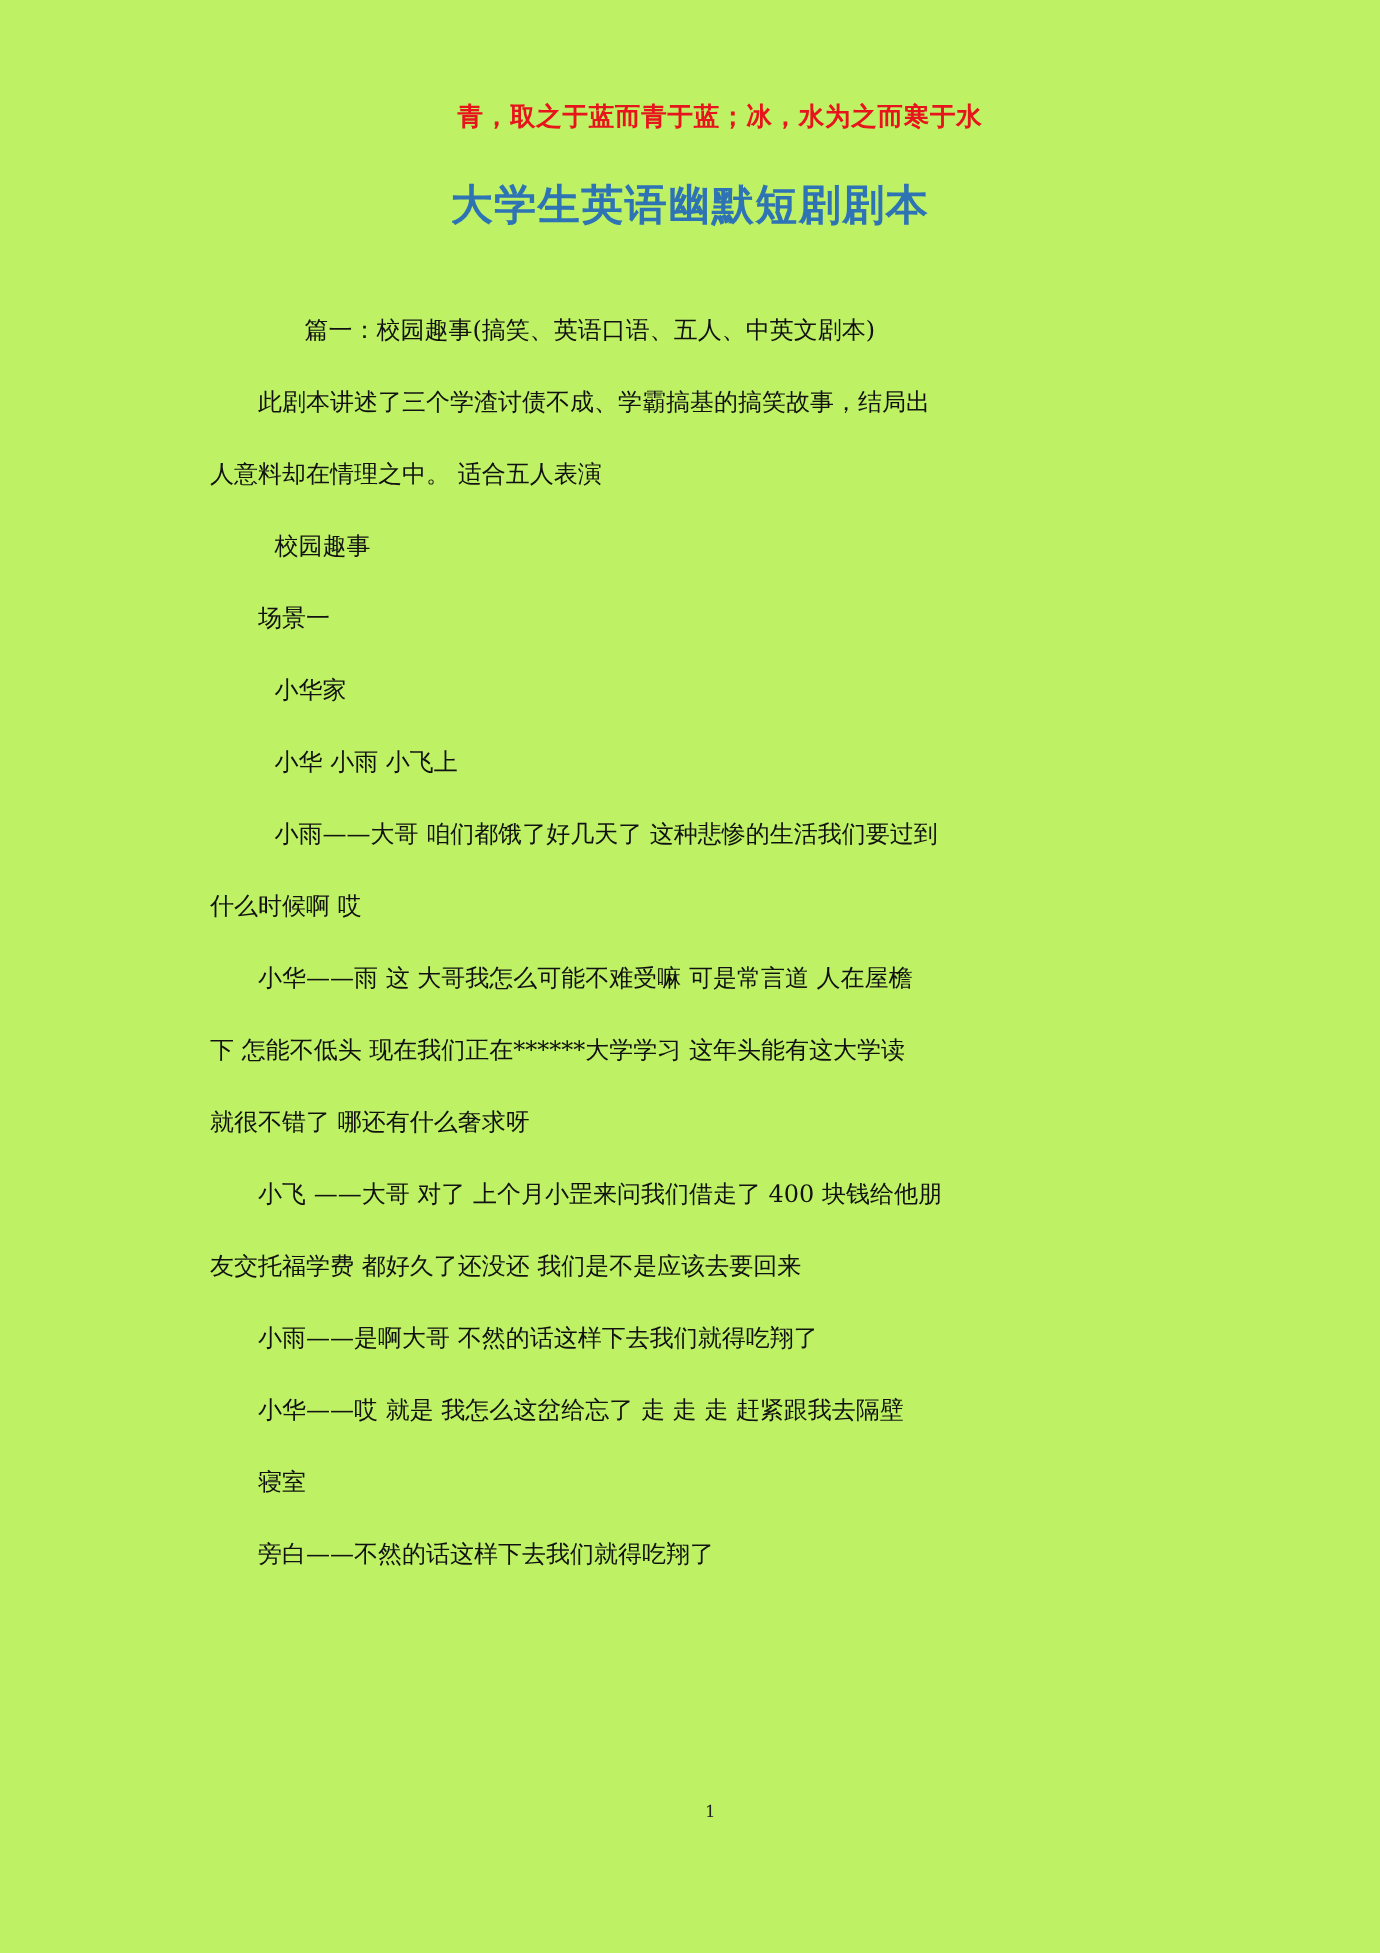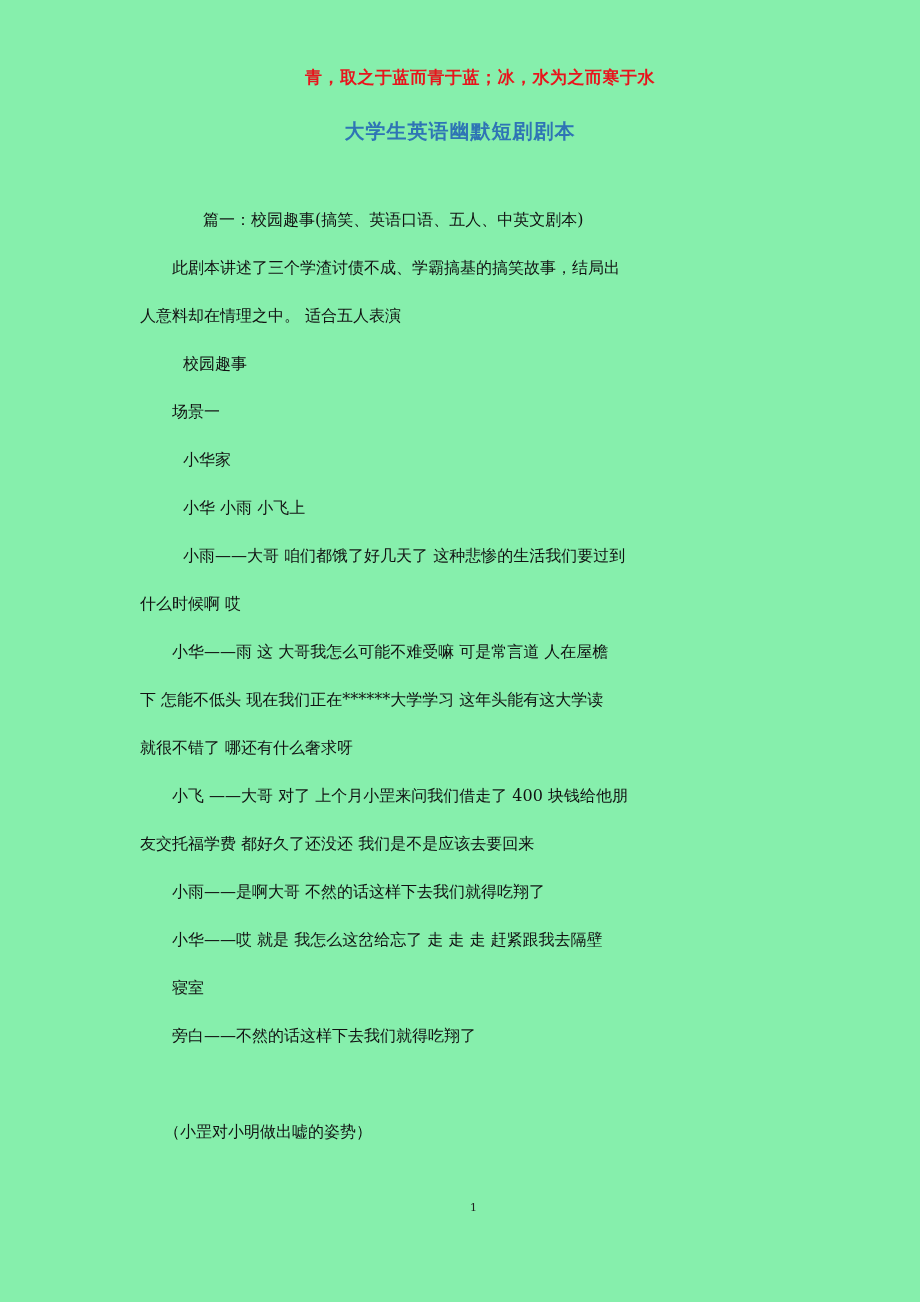--- a/index.html
+++ b/index.html
@@ -1,25 +1,25 @@
 <!DOCTYPE html>
 <html><head>
 <meta charset="utf-8">
 <style>
   html, body { margin: 0; padding: 0; background: #ffffff; }
   body { width: 920px; height: 1302px; position: relative; overflow: hidden; }
-  .page { position: absolute; left: 0; top: 0; width: 920px; height: 1302px; background: #86efac; }
+  .page { position: absolute; left: 0; top: 0; width: 920px; height: 1302px; background: #bef264; }
   .header-quote {
     position: absolute; left: 0; top: 66px; width: 960px; text-align: center;
     font-family: "DejaVu Sans", sans-serif; font-weight: bold; font-size: 17px;
     color: #e8141c; letter-spacing: 0.5px;
   }
   .doc-title {
     position: absolute; left: 0; top: 118px; width: 920px; text-align: center;
-    font-family: "DejaVu Sans", sans-serif; font-weight: bold; font-size: 20px;
+    font-family: "DejaVu Sans", sans-serif; font-weight: bold; font-size: 28px;
     color: #2e74b5; letter-spacing: 1px;
   }
   .body-line {
     position: absolute; font-family: "DejaVu Serif", serif; font-size: 16px;
     color: #111; white-space: nowrap; line-height: 28px;
   }
   .page-number {
     position: absolute; left: 470px; top: 1201px; font-family: "DejaVu Serif", serif;
     font-size: 11px; color: #222;
   }
@@ -43,16 +43,15 @@
   <div class="body-line" style="left:140px; top:590px;">什么时候啊  哎</div>
   <div class="body-line" style="left:140px; top:686px;">下  怎能不低头  现在我们正在******大学学习  这年头能有这大学读</div>
   <div class="body-line" style="left:172px; top:638px;">小华——雨  这  大哥我怎么可能不难受嘛  可是常言道  人在屋檐</div>
   <div class="body-line" style="left:140px; top:734px;text-align:right;">就很不错了  哪还有什么奢求呀</div>
   <div class="body-line" style="left:172px; top:782px;">小飞  ——大哥  对了  上个月小罡来问我们借走了 400 块钱给他朋</div>
   <div class="body-line" style="left:140px; top:830px;">友交托福学费  都好久了还没还  我们是不是应该去要回来</div>
   <div class="body-line" style="left:172px; top:878px;text-align:right;">小雨——是啊大哥  不然的话这样下去我们就得吃翔了</div>
   <div class="body-line" style="left:172px; top:926px;">小华——哎  就是  我怎么这岔给忘了  走  走  走  赶紧跟我去隔壁</div>
   <div class="body-line" style="left:140px; top:974px;margin-left:32px;">寝室</div>
   <div class="body-line" style="left:172px; top:1022px;">旁白——不然的话这样下去我们就得吃翔了</div>
-  <div class="body-line" style="left:164px; top:1118px;">（小罡对小明做出嘘的姿势）</div>
 
   <div class="page-number">1</div>
 </div>
 
 </body></html>

